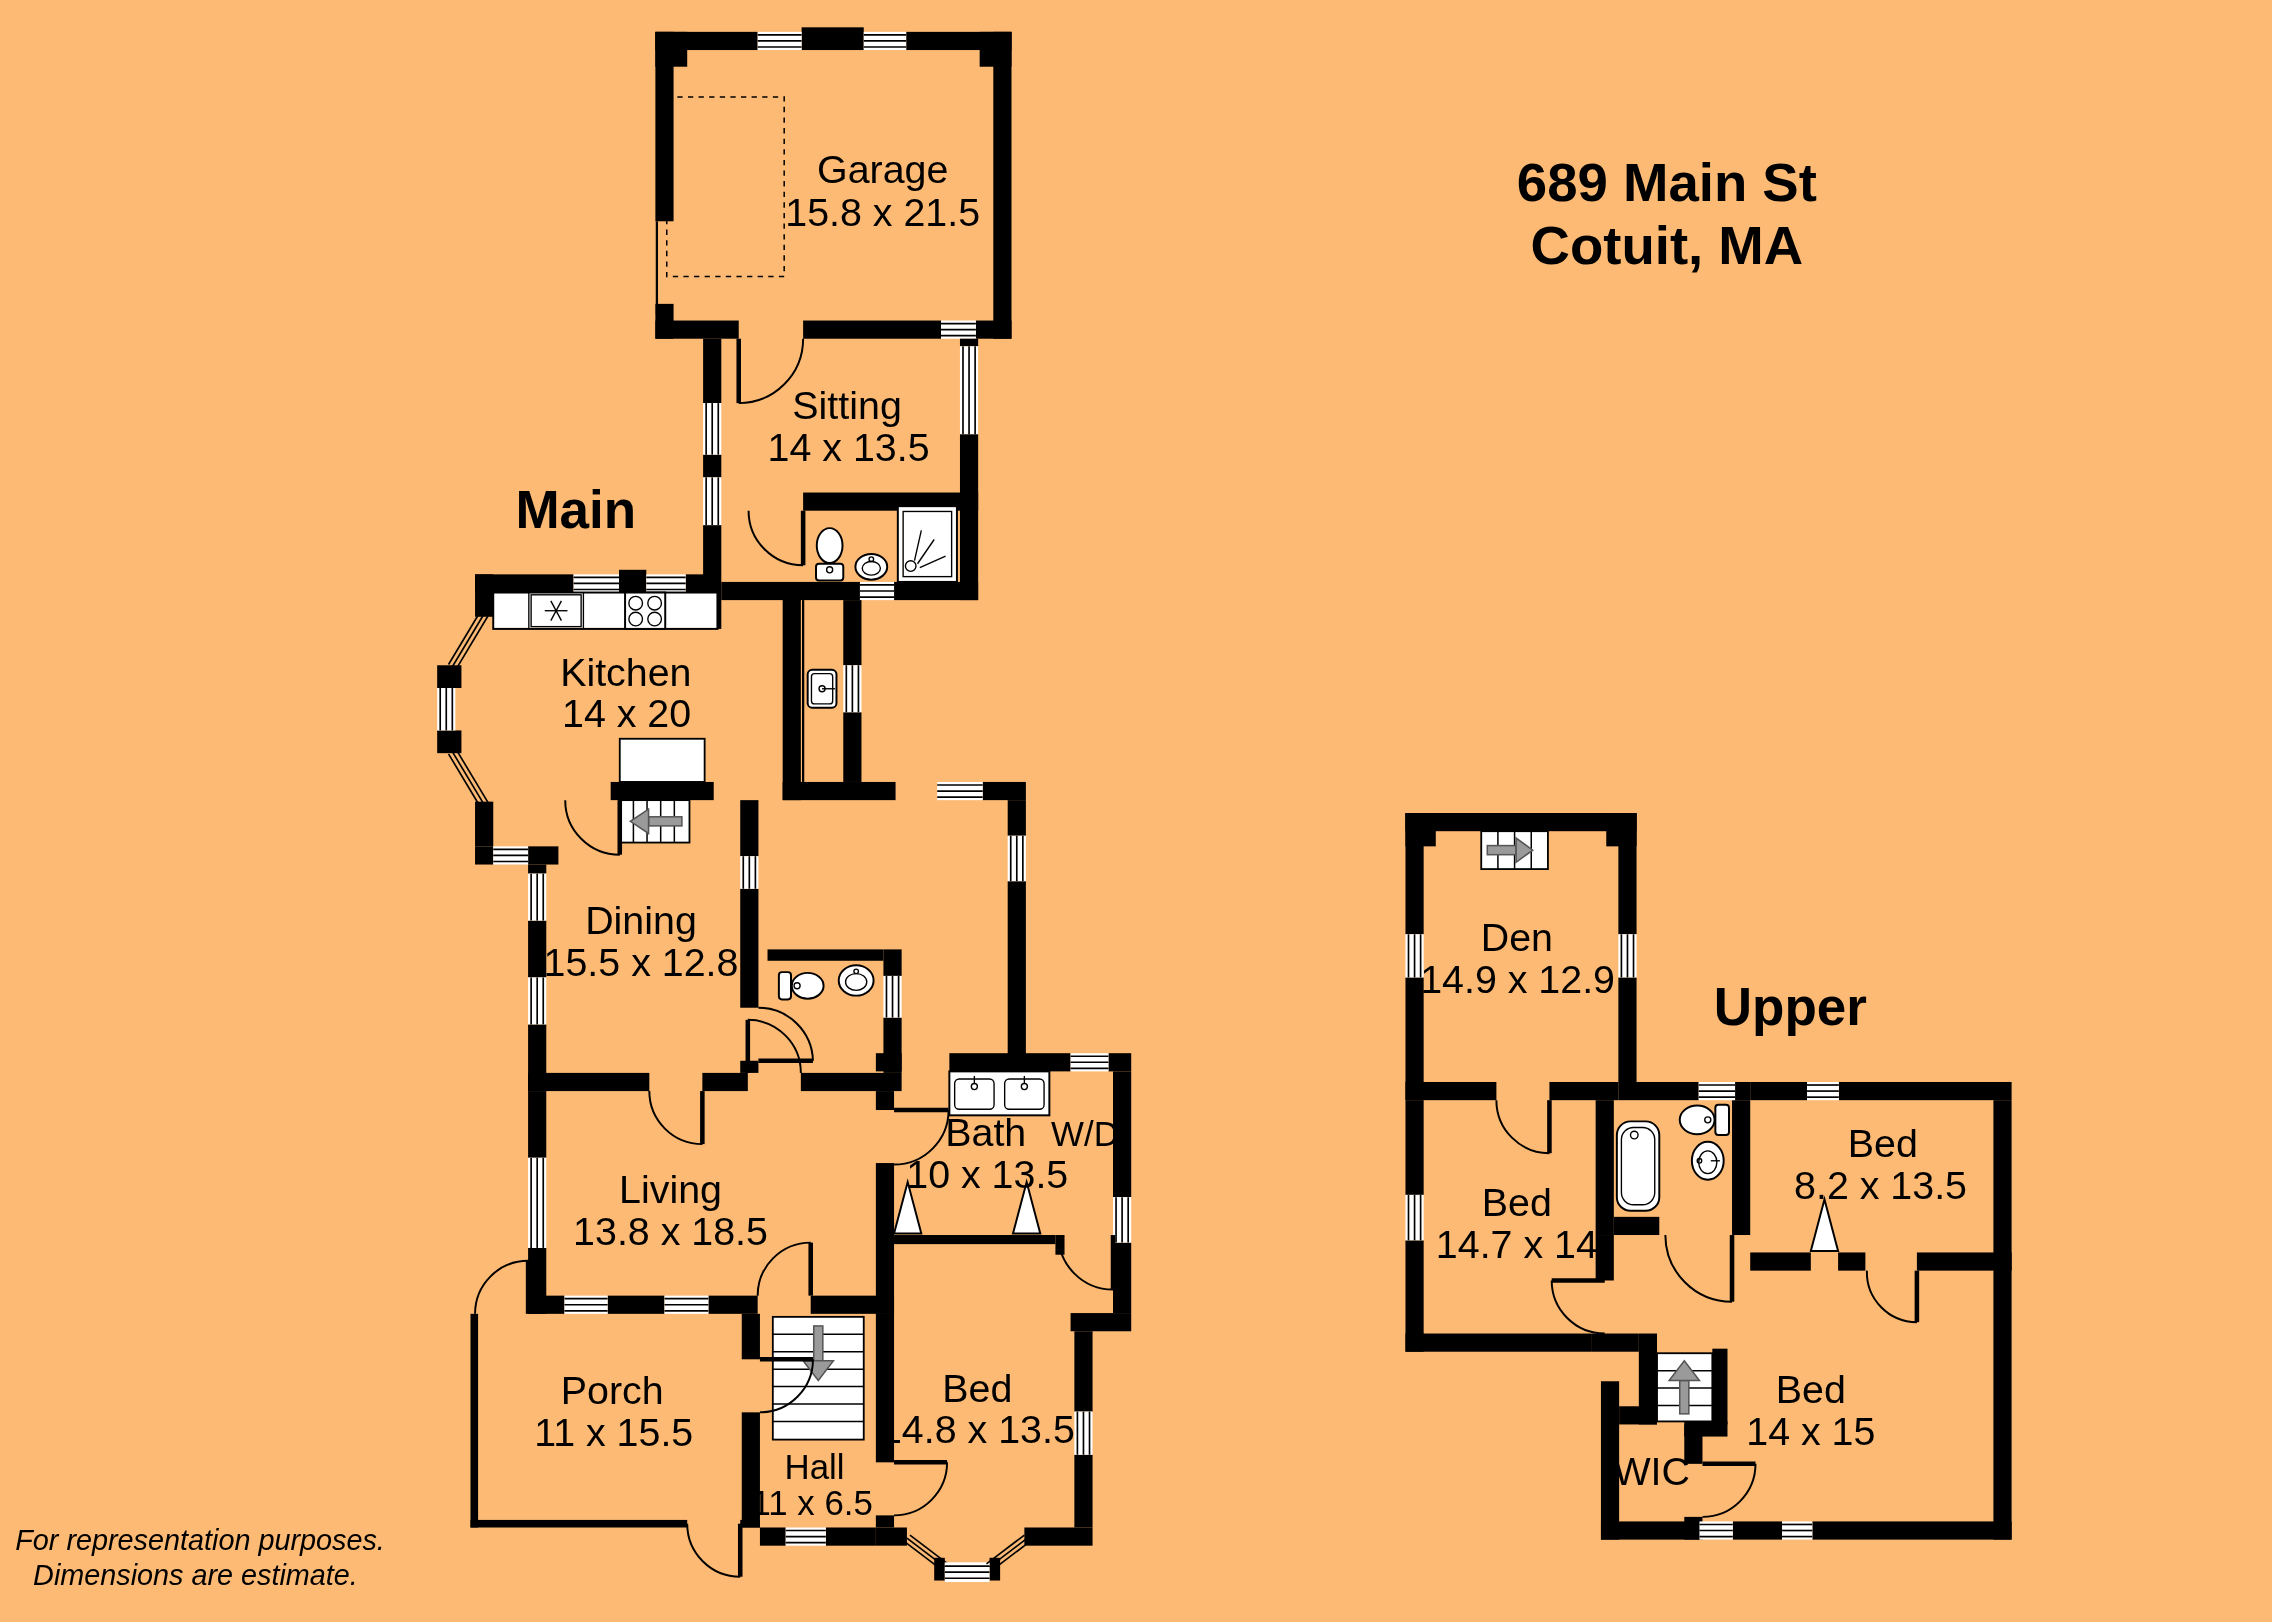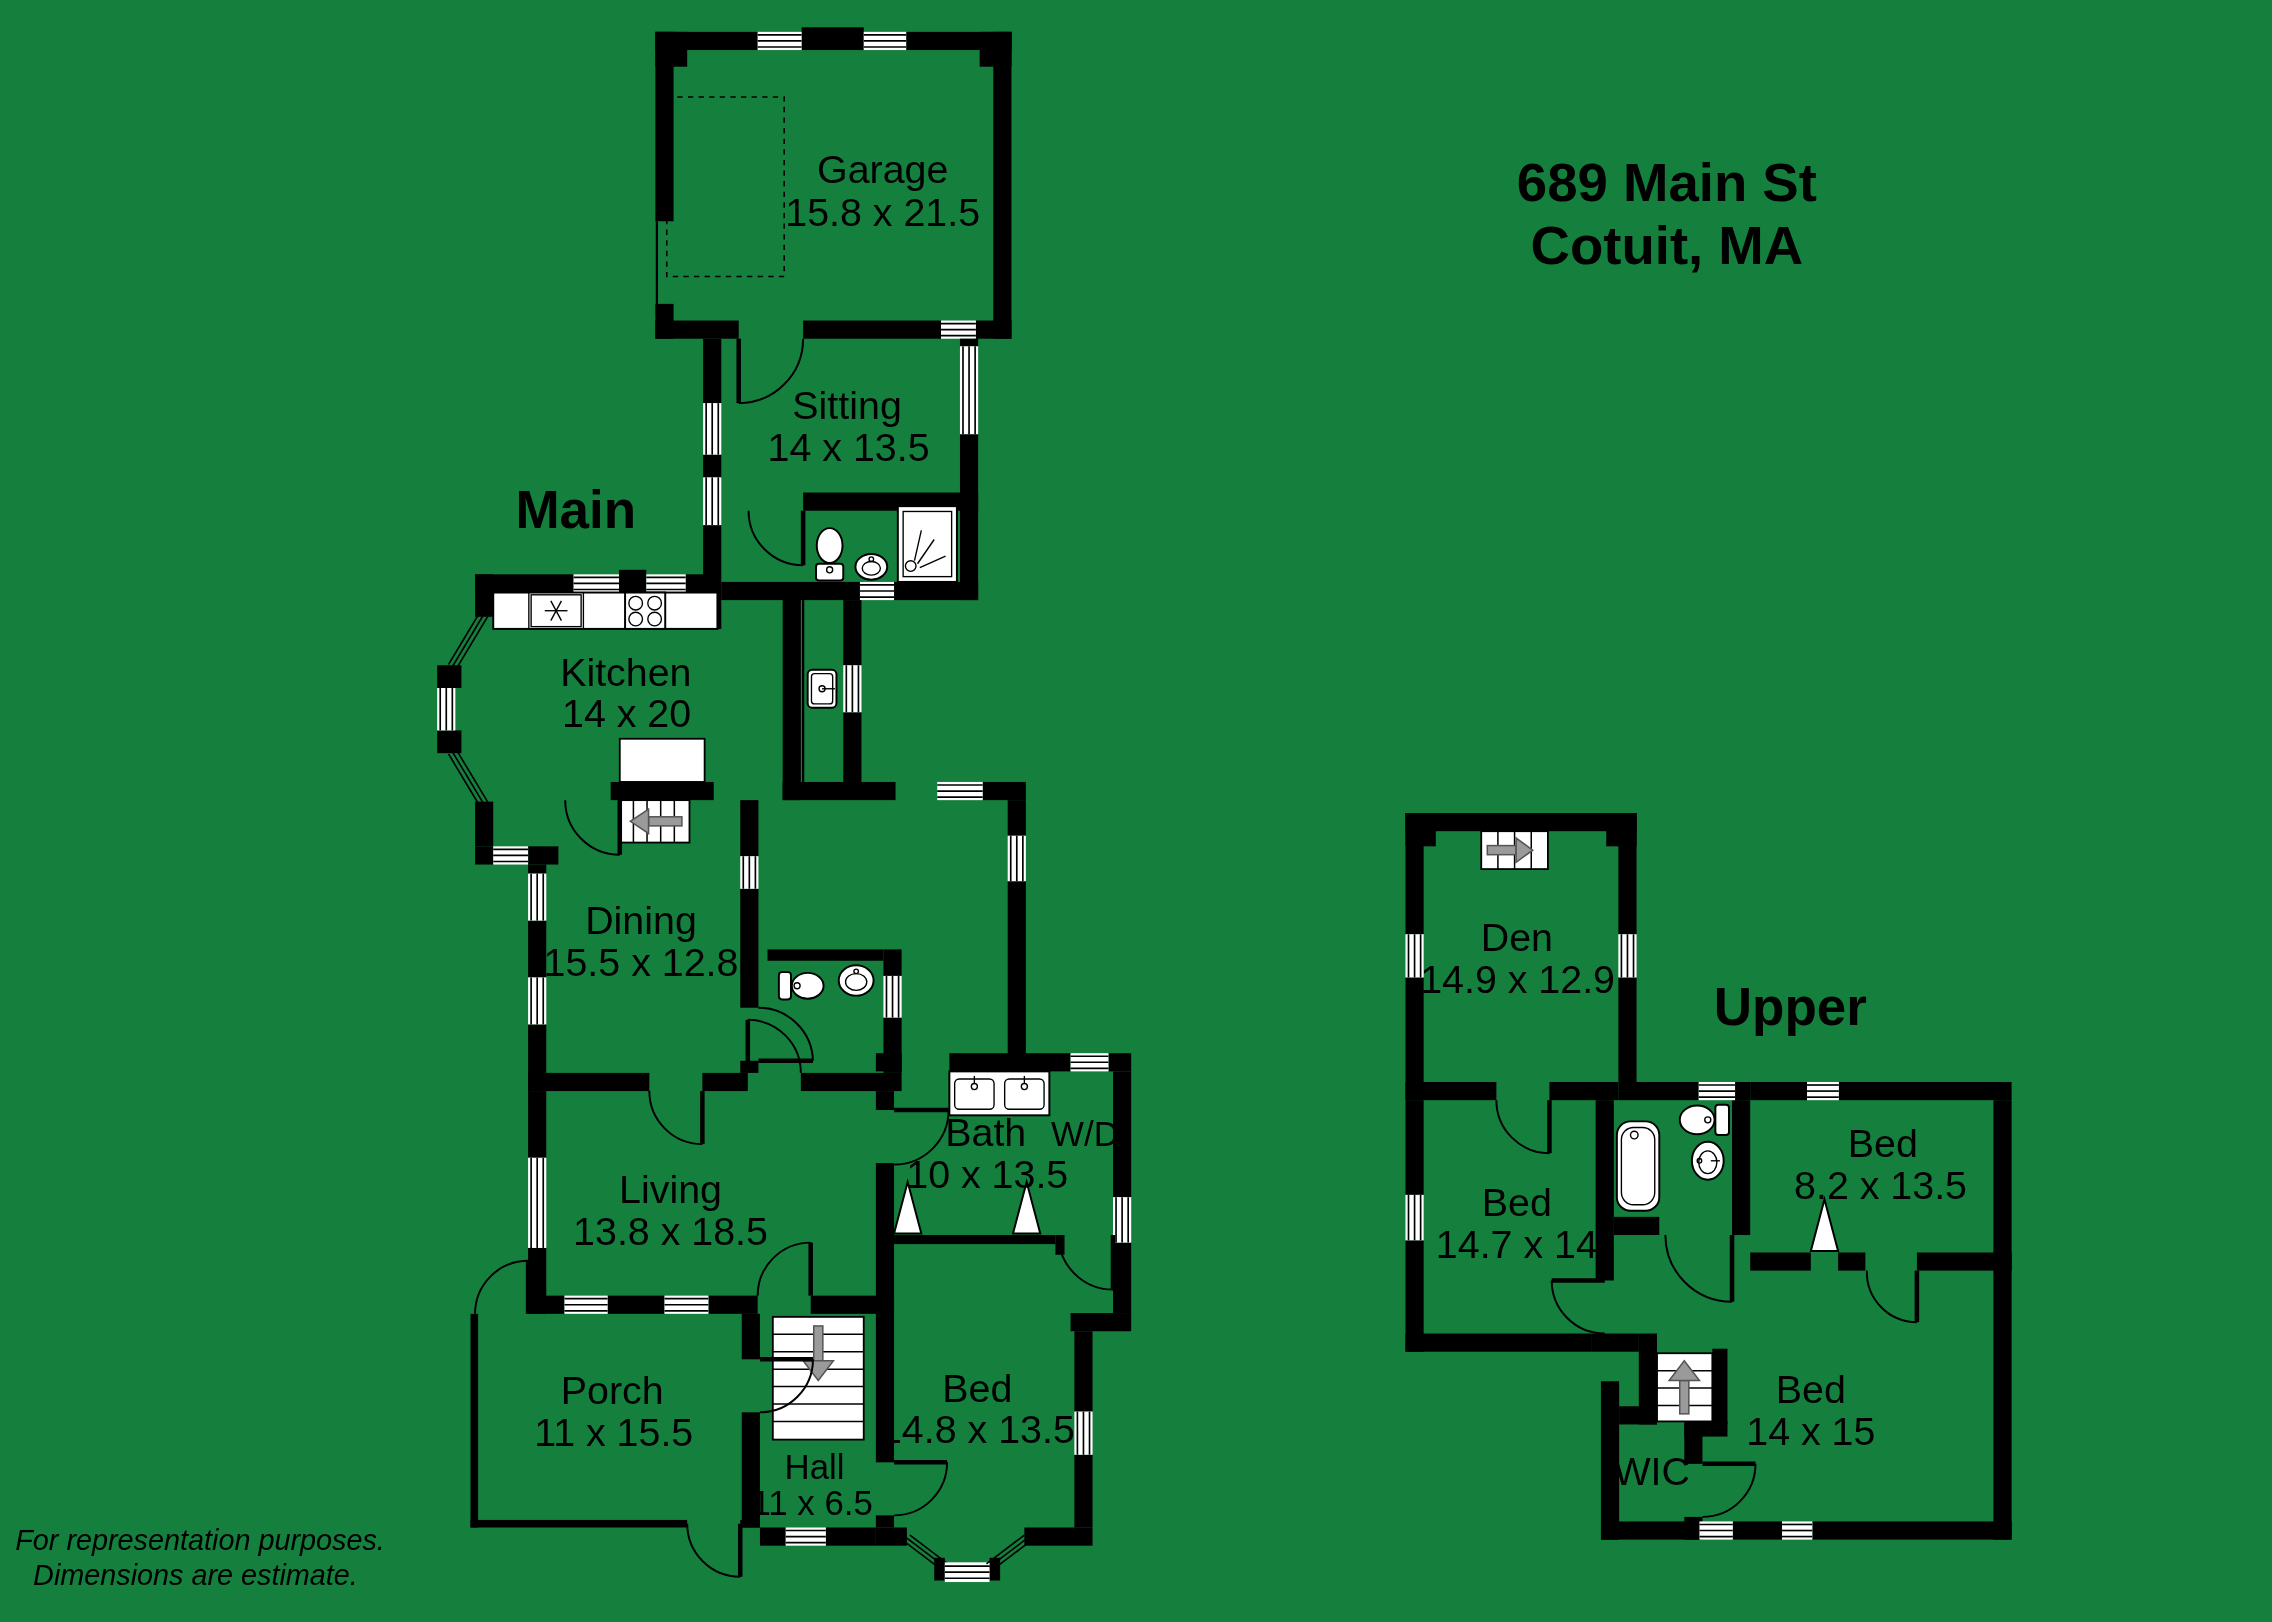--- a/index.html
+++ b/index.html
@@ -1,16 +1,16 @@
 <!DOCTYPE html>
 <html style="font-size:12px"><head>
 <meta charset="utf-8">
 <style>
   html,body{margin:0;padding:0;background:#ffffff;}
-  #canvas{position:relative;width:2273px;height:1623px;background:#15803d;overflow:hidden;
+  #canvas{position:relative;width:2273px;height:1623px;background:#fdba74;overflow:hidden;
           font-family:"Liberation Sans", sans-serif;}
   svg text{fill:#000;}
   .w{fill:#000;stroke:none;}
   .thinwall{stroke:#000;stroke-width:3;fill:none;}
   .winrect{fill:#fff;stroke:none;}
   .winline{stroke:#000;stroke-width:2.2;fill:none;}
   .door{stroke:#000;stroke-width:2.6;fill:none;}
   .leaf{stroke:#000;stroke-width:6;fill:none;}
   .fix{fill:#fff;stroke:#000;stroke-width:2.6;}
   .fix2{fill:none;stroke:#000;stroke-width:1.8;}

